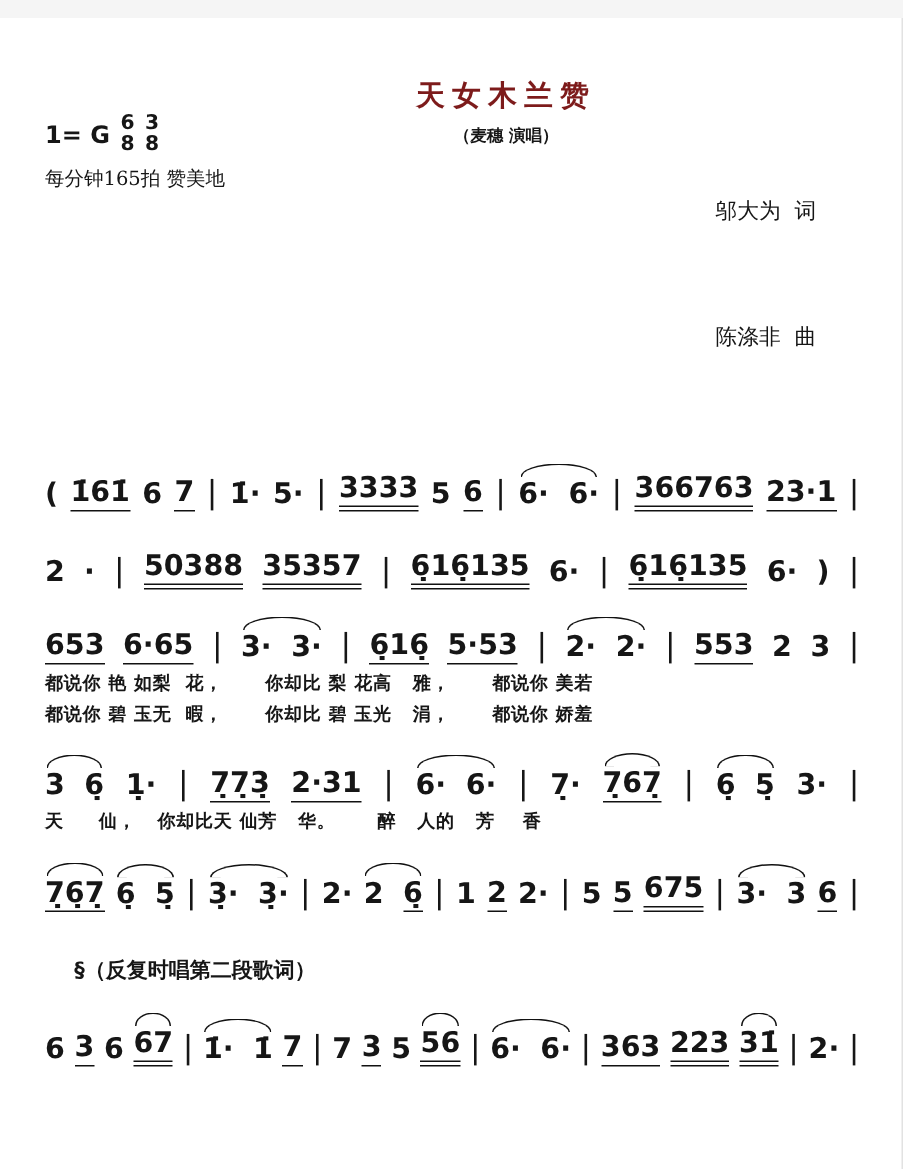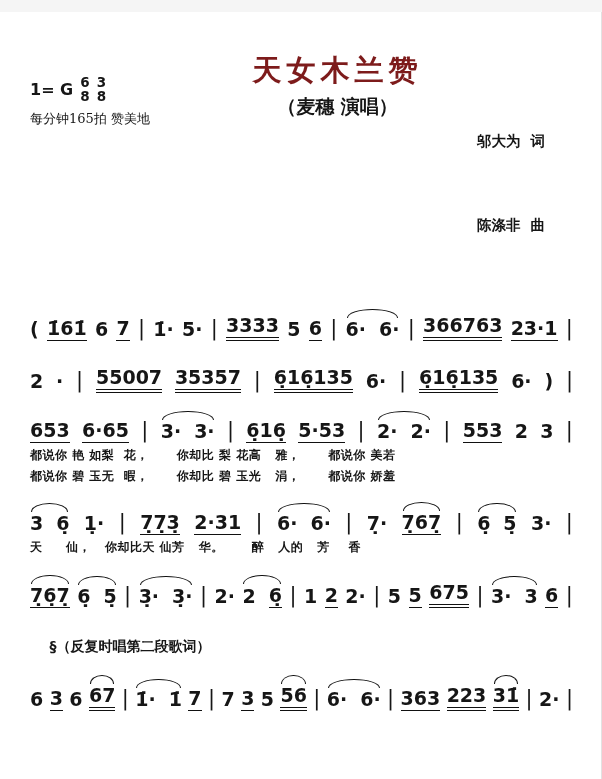--- a/index.html
+++ b/index.html
@@ -16,23 +16,23 @@
     border-right:1px solid #e2e2e2;
   }
   
   .hdr{display:flex;align-items:flex-start;margin-bottom:6px;}
   .meta-left{width:168px;padding-top:22px;}
   .keyrow{display:flex;align-items:center;gap:7px;font-size:16px;font-weight:700;}
   .frac{display:inline-flex;flex-direction:column;align-items:center;line-height:1;font-size:13.5px;font-weight:700;}
   .frac span{display:block;}
   .tempo{font-family:"DejaVu Serif",serif;font-size:13px;margin-top:7px;white-space:pre;}
   .titleblock{flex:1;text-align:center;}
-  .title{font-family:"DejaVu Serif",serif;font-size:29px;font-weight:700;color:#7d1b1b;letter-spacing:5px;margin:0;line-height:1.15;}
-  .subtitle{font-size:19px;font-weight:700;margin-top:7px;}
-  .meta-right{width:96px;padding-top:16px;font-size:14.5px;font-weight:700;line-height:1.95;text-align:left;white-space:pre;}
+  .title{font-family:"DejaVu Serif",serif;font-size:19px;font-weight:700;color:#7d1b1b;letter-spacing:5px;margin:0;line-height:1.15;}
+  .subtitle{font-size:11px;font-weight:700;margin-top:7px;}
+  .meta-right{width:96px;padding-top:16px;font-size:14.5px;font-weight:400;line-height:1.95;text-align:left;white-space:pre;}
   
   .mline{display:flex;align-items:flex-end;justify-content:space-between;padding-top:14px;margin-top:6px;}
   .block{margin-top:13px;}
   .note{font-weight:700;font-size:19px;line-height:1;padding-bottom:2px;white-space:pre;}
   .u1{border-bottom:1.6px solid #111;}
   .u2{border-bottom:4px double #111;}
   .bar{font-weight:400;font-size:21px;line-height:1;padding-bottom:2px;}
   .slur{display:inline-flex;gap:13px;align-items:flex-end;position:relative;}
   .slur::before{
     content:"";position:absolute;top:-11px;left:1px;right:1px;height:8px;
@@ -93,21 +93,21 @@
       <span class="bar">|</span>
       <span class="note u2">366763</span>
       <span class="note u1">23·1</span>
       <span class="bar">|</span>
     </div>
 
   <div class="mline block">
       <span class="note">2</span>
       <span class="note">·</span>
       <span class="bar">|</span>
-      <span class="note u2">55007</span>
+      <span class="note u2">50388</span>
       <span class="note u2">35357</span>
       <span class="bar">|</span>
       <span class="note u2">6̣16̣135</span>
       <span class="note">6·</span>
       <span class="bar">|</span>
       <span class="note u2">6̣16̣135</span>
       <span class="note">6·</span>
       <span class="note">)</span>
       <span class="bar">|</span>
     </div>

